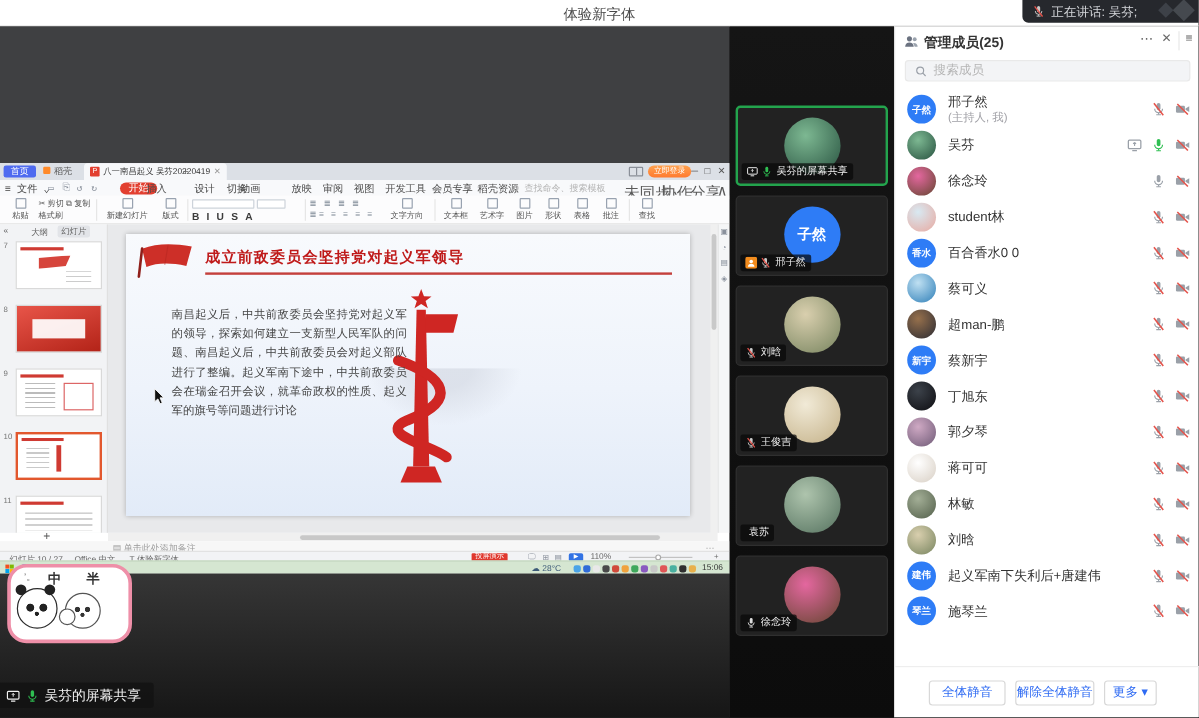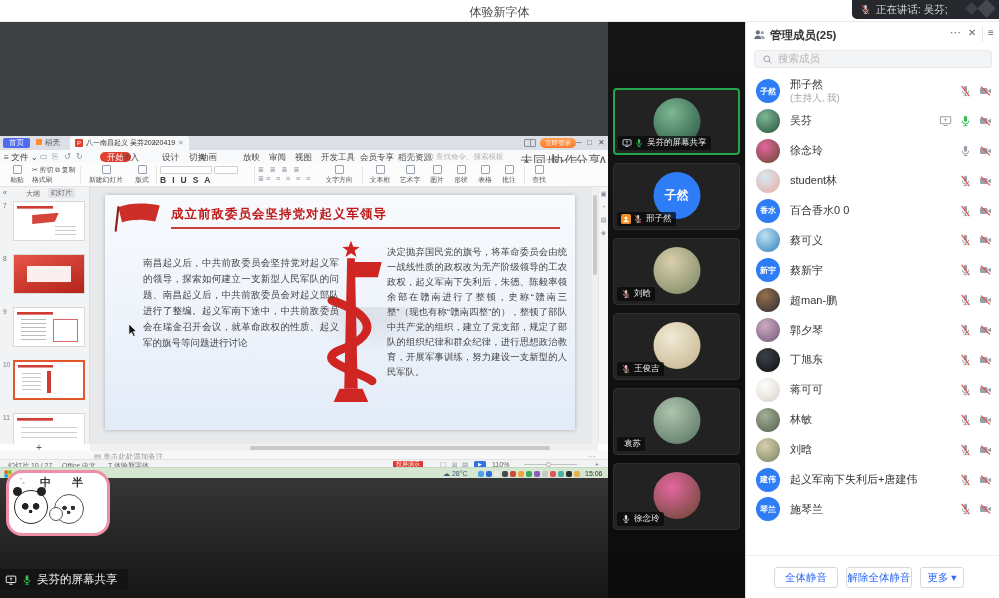--- a/index.html
+++ b/index.html
@@ -29,21 +29,21 @@
   .w-doctab{position:absolute;left:70px;top:0;height:14px;background:#f7f8fa;border-radius:3px 3px 0 0;display:flex;align-items:center;padding:0 5px;gap:3px;}
   .doc-ico{width:8px;height:8px;background:#e23f30;color:#fff;font-size:6px;line-height:8px;text-align:center;border-radius:1px;}
   .w-doctab .t-title{font-size:7px;color:#333;white-space:nowrap;}
   .t-close{font-size:7px;color:#999;}
   .t-plus{position:absolute;left:152px;top:2px;font-size:9px;color:#666;}
   .w-split{position:absolute;left:524px;top:3px;width:12px;height:8px;border:1px solid #8a8f98;border-radius:1px;}
   .w-split::before{content:"";position:absolute;left:5px;top:0;width:1px;height:6px;background:#8a8f98;}
   .w-login{position:absolute;left:540px;top:2px;height:10px;padding:0 5px;border-radius:6px;background:linear-gradient(#ffa14e,#ff7a2f);
         color:#fff;font-size:6.5px;line-height:10px;}
   .w-min,.w-max,.w-close{position:absolute;top:2px;font-size:8px;color:#555;}
-  .w-menubar{position:absolute;left:0;top:14px;width:608px;height:16px;background:#f8f9fb;border-bottom:1px solid #ececec;}
+  .w-menubar{position:absolute;left:0;top:14px;width:608px;height:16px;background:#f8f9fb;border-bottom:1px solid #ececec;font-family:Liberation Mono, monospace;}
   .m-file{position:absolute;left:4px;top:2px;font-size:8.5px;color:#444;}
   .quick-ic{position:absolute;top:2px;font-size:8px;color:#8a919c;}
   .menu-item{position:absolute;top:2px;font-size:8.5px;color:#4a4a4a;white-space:nowrap;}
   .menu-item.active{background:#e23f30;color:#fff;border-radius:7px;padding:0 7px;line-height:10px;top:1.5px;}
   .m-search{position:absolute;left:428px;top:2px;font-size:7.5px;color:#b3b3b3;}
   .m-act{position:absolute;top:2px;font-size:13px;color:#5a5a5a;white-space:nowrap;}
   .w-toolbar{position:absolute;left:0;top:27px;width:608px;height:24px;background:#fcfcfd;border-bottom:1px solid #e4e4e4;}
   .tbi{position:absolute;top:2px;text-align:center;color:#555;}
   .tico{display:block;margin:0 auto 1px;width:9px;height:9px;border:1px solid #98a2b0;border-radius:1px;}
   .tlab{display:block;font-size:6.8px;color:#555;white-space:nowrap;}
@@ -367,21 +367,20 @@
           <span class="s-mon">
             <svg viewBox="0 0 100 180">
               <polygon points="50,4 52.4,10.2 59,10.4 53.8,14.4 55.8,20.8 50,17 44.2,20.8 46.2,14.4 41,10.4 47.6,10.2" fill="#cf2623"></polygon>
               <polygon points="46,22 54,22 57,158 43,158" fill="#cf2623"></polygon>
               <path d="M54,26 h28 l-4,16 h-24 z" fill="#cf2623"></path>
               <path d="M30,66 C70,80 84,100 38,118 C10,130 60,140 72,150" fill="none" stroke="#cf2623" stroke-width="9" stroke-linecap="round"></path>
               <polygon points="38,158 62,158 68,172 32,172" fill="#cf2623"></polygon>
             </svg>
           </span>
           <div class="s-left">南昌起义后，中共前敌委员会坚持党对起义军的领导，探索如何建立一支新型人民军队的问题、南昌起义后，中共前敌委员会对起义部队进行了整编。起义军南下途中，中共前敌委员会在瑞金召开会议，就革命政权的性质、起义军的旗号等问题进行讨论</div>
-          <div class="s-right">决定抛弃国民党的旗号，将革命委员会由统一战线性质的政权改为无产阶级领导的工农政权，起义军南下失利后，朱德、陈毅率领余部在赣南进行了整顿，史称“赣南三整”（现也有称“赣南四整”的），整顿了部队中共产党的组织，建立了党支部，规定了部队的组织纪律和群众纪律，进行思想政治教育，开展军事训练，努力建设一支新型的人民军队。</div>
           <span class="cursor">
             <svg viewBox="0 0 10 16">
                 <path d="M1 1 L1 13 L4 10.5 L6 15 L8 14 L6 9.5 L9.5 9.5 Z" fill="#111" stroke="#fff" stroke-width="0.8"></path>
               </svg>
           </span>
         </div>
         <div class="v-scroll">
             <div class="vthumb"></div>
           </div>
       </div>
@@ -791,20 +790,46 @@
               <svg viewBox="0 0 16 16">
                 <rect x="1.2" y="4.4" width="9.2" height="7.2" rx="1.3" fill="#9aa0a8"></rect>
                 <path d="M11 7.4l3.8-2.3v5.8L11 8.6z" fill="#9aa0a8"></path>
                 <line x1="2.6" y1="2.6" x2="13.4" y2="13.4" stroke="#e5534b" stroke-width="1.6"></line>
               </svg>
             </span>
           </span>
         </div>
 
         <div class="m-row">
+          <div class="avatar" style="background: radial-gradient(circle at 38% 32%, rgb(150, 112, 76), rgb(43, 43, 51));"></div>
+          <div class="m-names">
+            <span class="m-name">超man-鹏</span>
+
+          </div>
+          <span class="m-icons">
+            <span class="ic ">
+              <svg viewBox="0 0 16 16">
+                <rect x="6.1" y="1.6" width="3.8" height="7.4" rx="1.9" fill="#9aa0a8"></rect>
+                <path d="M4 7.6a4 4 0 0 0 8 0" fill="none" stroke="#9aa0a8" stroke-width="1.2"></path>
+                <line x1="8" y1="11.6" x2="8" y2="13.4" stroke="#9aa0a8" stroke-width="1.2"></line>
+                <line x1="5.6" y1="13.7" x2="10.4" y2="13.7" stroke="#9aa0a8" stroke-width="1.2"></line>
+                <line x1="3.2" y1="1.8" x2="12.8" y2="14.2" stroke="#e5534b" stroke-width="1.6"></line>
+              </svg>
+            </span>
+            <span class="ic ">
+              <svg viewBox="0 0 16 16">
+                <rect x="1.2" y="4.4" width="9.2" height="7.2" rx="1.3" fill="#9aa0a8"></rect>
+                <path d="M11 7.4l3.8-2.3v5.8L11 8.6z" fill="#9aa0a8"></path>
+                <line x1="2.6" y1="2.6" x2="13.4" y2="13.4" stroke="#e5534b" stroke-width="1.6"></line>
+              </svg>
+            </span>
+          </span>
+        </div>
+
+        <div class="m-row">
           <div class="avatar av-text">新宇</div>
           <div class="m-names">
             <span class="m-name">蔡新宇</span>
 
           </div>
           <span class="m-icons">
             <span class="ic ">
               <svg viewBox="0 0 16 16">
                 <rect x="6.1" y="1.6" width="3.8" height="7.4" rx="1.9" fill="#9aa0a8"></rect>
                 <path d="M4 7.6a4 4 0 0 0 8 0" fill="none" stroke="#9aa0a8" stroke-width="1.2"></path>
@@ -817,23 +842,23 @@
               <svg viewBox="0 0 16 16">
                 <rect x="1.2" y="4.4" width="9.2" height="7.2" rx="1.3" fill="#9aa0a8"></rect>
                 <path d="M11 7.4l3.8-2.3v5.8L11 8.6z" fill="#9aa0a8"></path>
                 <line x1="2.6" y1="2.6" x2="13.4" y2="13.4" stroke="#e5534b" stroke-width="1.6"></line>
               </svg>
             </span>
           </span>
         </div>
 
         <div class="m-row">
-          <div class="avatar" style="background: radial-gradient(circle at 38% 32%, rgb(150, 112, 76), rgb(43, 43, 51));"></div>
-          <div class="m-names">
-            <span class="m-name">超man-鹏</span>
+          <div class="avatar" style="background: radial-gradient(circle at 38% 32%, rgb(60, 66, 74), rgb(13, 13, 17));"></div>
+          <div class="m-names">
+            <span class="m-name">丁旭东</span>
 
           </div>
           <span class="m-icons">
             <span class="ic ">
               <svg viewBox="0 0 16 16">
                 <rect x="6.1" y="1.6" width="3.8" height="7.4" rx="1.9" fill="#9aa0a8"></rect>
                 <path d="M4 7.6a4 4 0 0 0 8 0" fill="none" stroke="#9aa0a8" stroke-width="1.2"></path>
                 <line x1="8" y1="11.6" x2="8" y2="13.4" stroke="#9aa0a8" stroke-width="1.2"></line>
                 <line x1="5.6" y1="13.7" x2="10.4" y2="13.7" stroke="#9aa0a8" stroke-width="1.2"></line>
                 <line x1="3.2" y1="1.8" x2="12.8" y2="14.2" stroke="#e5534b" stroke-width="1.6"></line>
@@ -846,46 +871,20 @@
                 <line x1="2.6" y1="2.6" x2="13.4" y2="13.4" stroke="#e5534b" stroke-width="1.6"></line>
               </svg>
             </span>
           </span>
         </div>
 
         <div class="m-row">
           <div class="avatar" style="background: radial-gradient(circle at 38% 32%, rgb(207, 169, 196), rgb(110, 90, 118));"></div>
           <div class="m-names">
             <span class="m-name">郭夕琴</span>
-
-          </div>
-          <span class="m-icons">
-            <span class="ic ">
-              <svg viewBox="0 0 16 16">
-                <rect x="6.1" y="1.6" width="3.8" height="7.4" rx="1.9" fill="#9aa0a8"></rect>
-                <path d="M4 7.6a4 4 0 0 0 8 0" fill="none" stroke="#9aa0a8" stroke-width="1.2"></path>
-                <line x1="8" y1="11.6" x2="8" y2="13.4" stroke="#9aa0a8" stroke-width="1.2"></line>
-                <line x1="5.6" y1="13.7" x2="10.4" y2="13.7" stroke="#9aa0a8" stroke-width="1.2"></line>
-                <line x1="3.2" y1="1.8" x2="12.8" y2="14.2" stroke="#e5534b" stroke-width="1.6"></line>
-              </svg>
-            </span>
-            <span class="ic ">
-              <svg viewBox="0 0 16 16">
-                <rect x="1.2" y="4.4" width="9.2" height="7.2" rx="1.3" fill="#9aa0a8"></rect>
-                <path d="M11 7.4l3.8-2.3v5.8L11 8.6z" fill="#9aa0a8"></path>
-                <line x1="2.6" y1="2.6" x2="13.4" y2="13.4" stroke="#e5534b" stroke-width="1.6"></line>
-              </svg>
-            </span>
-          </span>
-        </div>
-
-        <div class="m-row">
-          <div class="avatar" style="background: radial-gradient(circle at 38% 32%, rgb(60, 66, 74), rgb(13, 13, 17));"></div>
-          <div class="m-names">
-            <span class="m-name">丁旭东</span>
 
           </div>
           <span class="m-icons">
             <span class="ic ">
               <svg viewBox="0 0 16 16">
                 <rect x="6.1" y="1.6" width="3.8" height="7.4" rx="1.9" fill="#9aa0a8"></rect>
                 <path d="M4 7.6a4 4 0 0 0 8 0" fill="none" stroke="#9aa0a8" stroke-width="1.2"></path>
                 <line x1="8" y1="11.6" x2="8" y2="13.4" stroke="#9aa0a8" stroke-width="1.2"></line>
                 <line x1="5.6" y1="13.7" x2="10.4" y2="13.7" stroke="#9aa0a8" stroke-width="1.2"></line>
                 <line x1="3.2" y1="1.8" x2="12.8" y2="14.2" stroke="#e5534b" stroke-width="1.6"></line>

